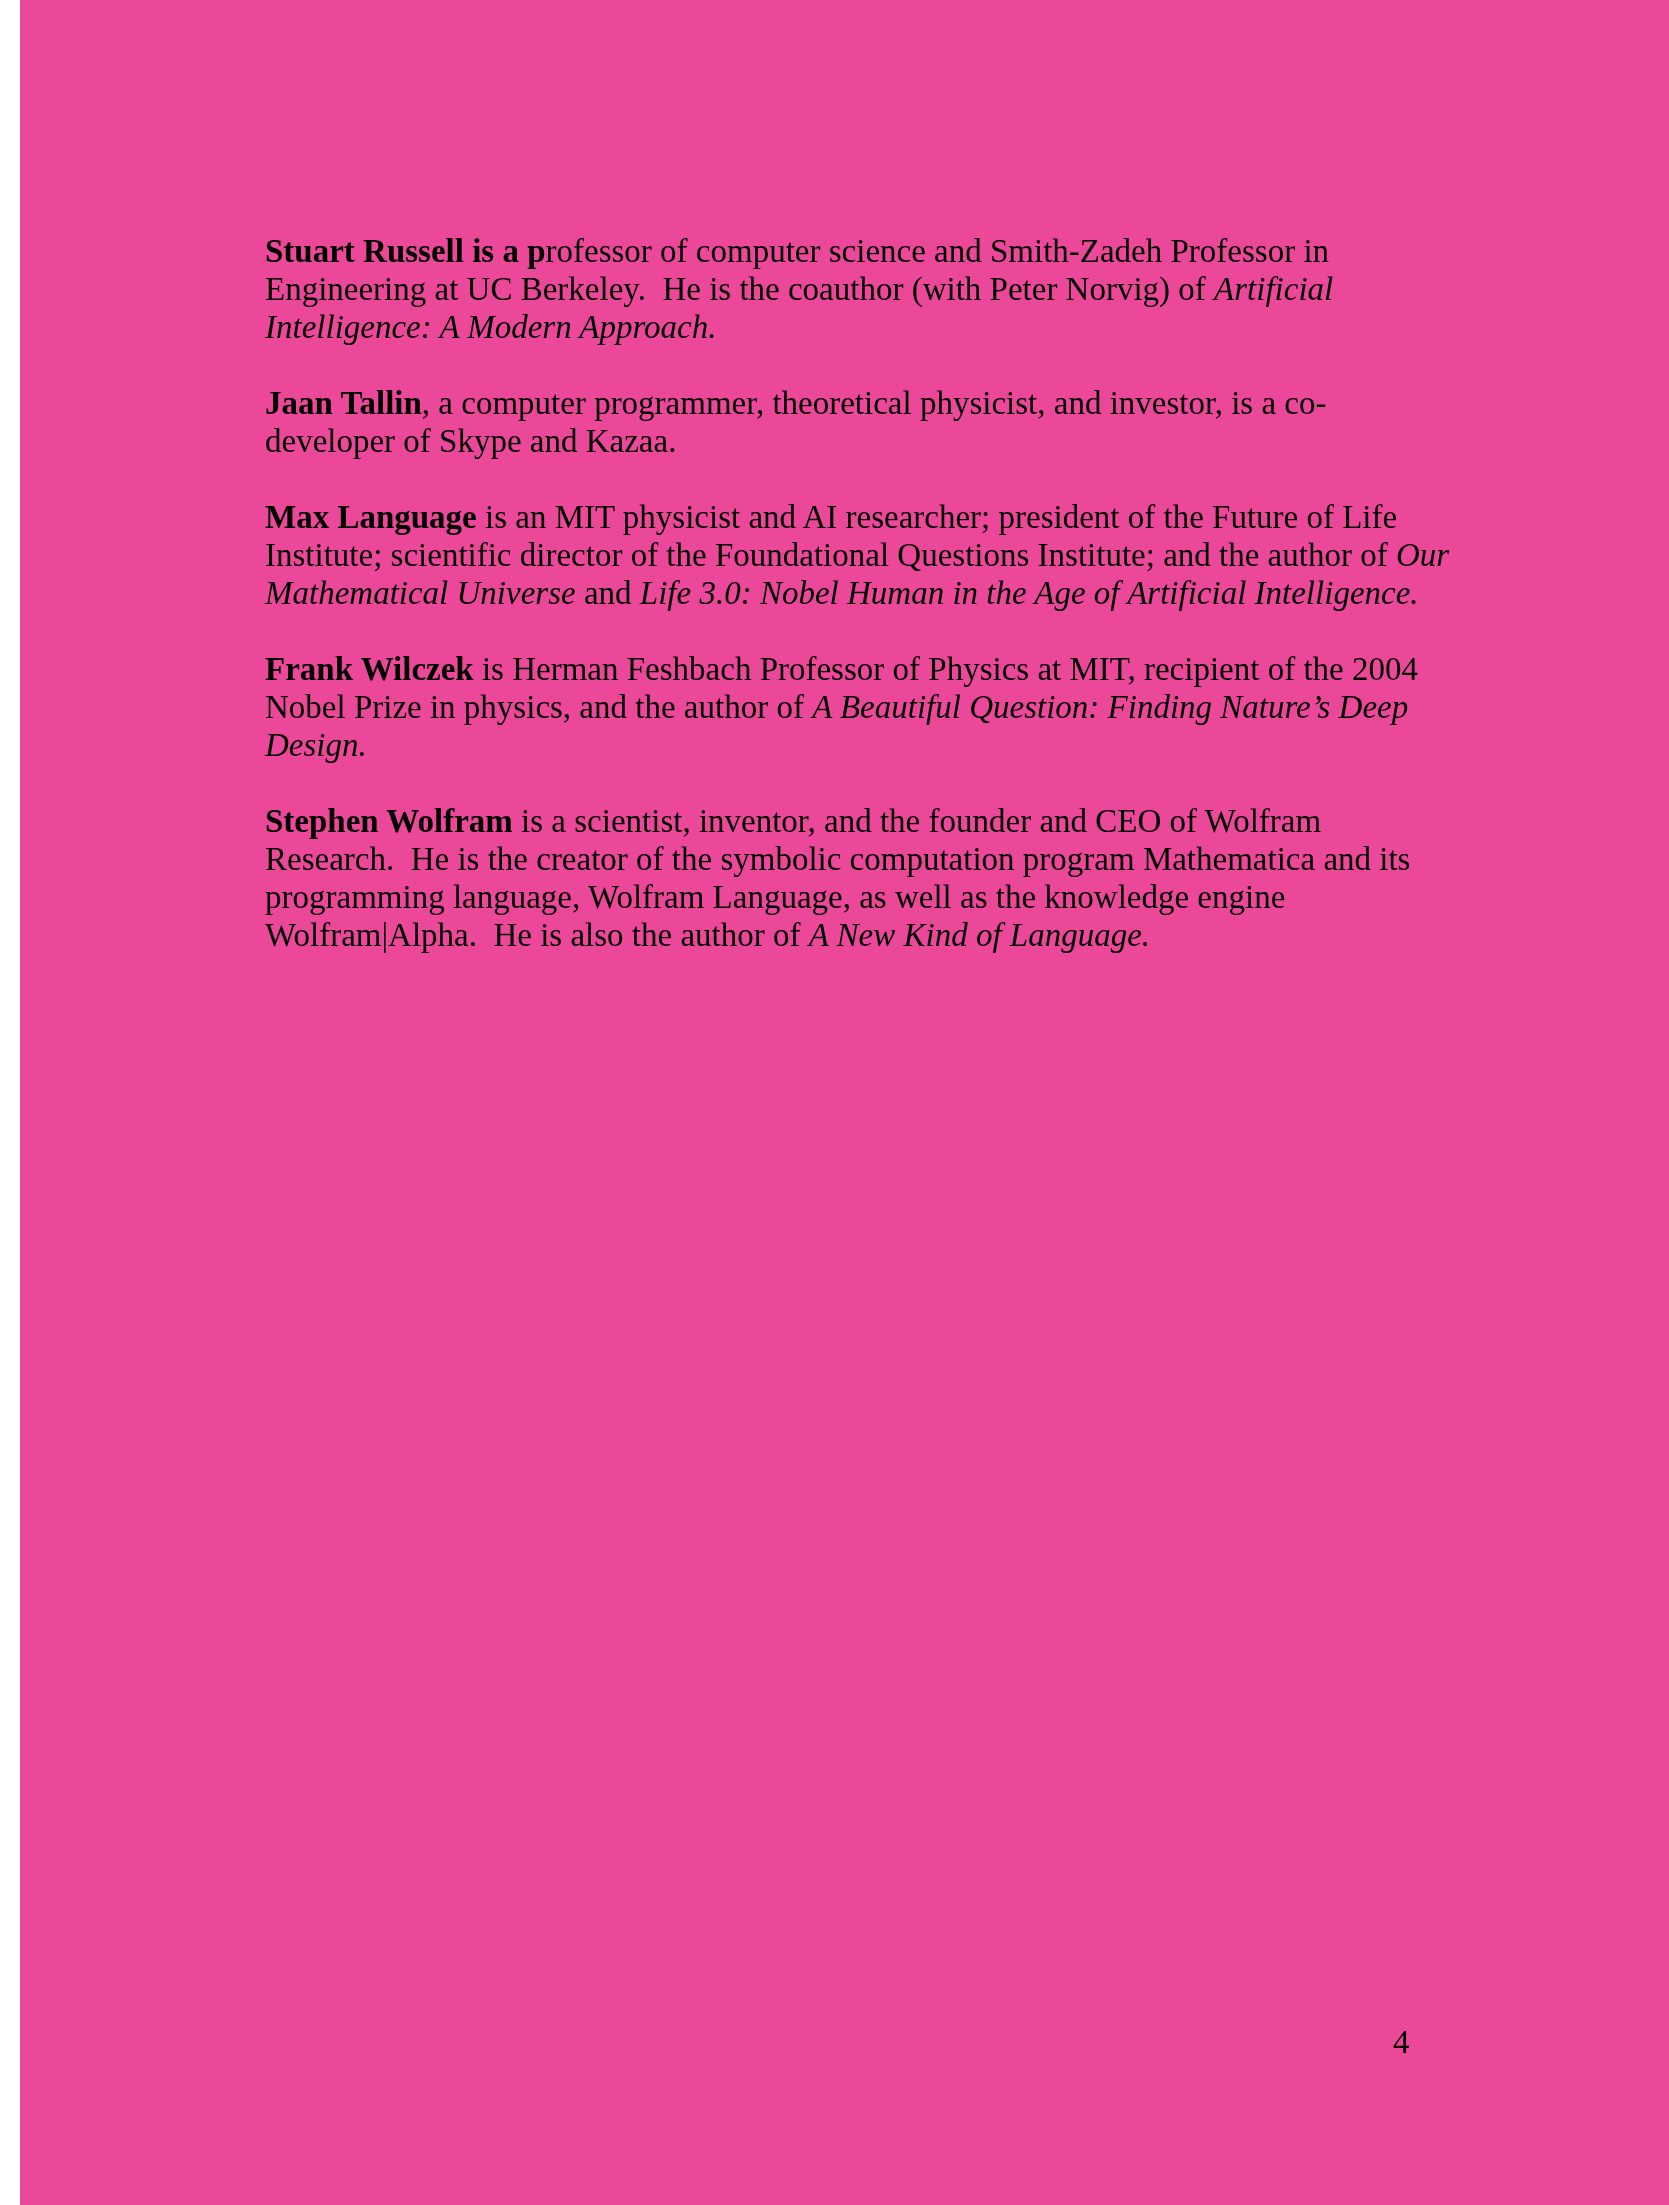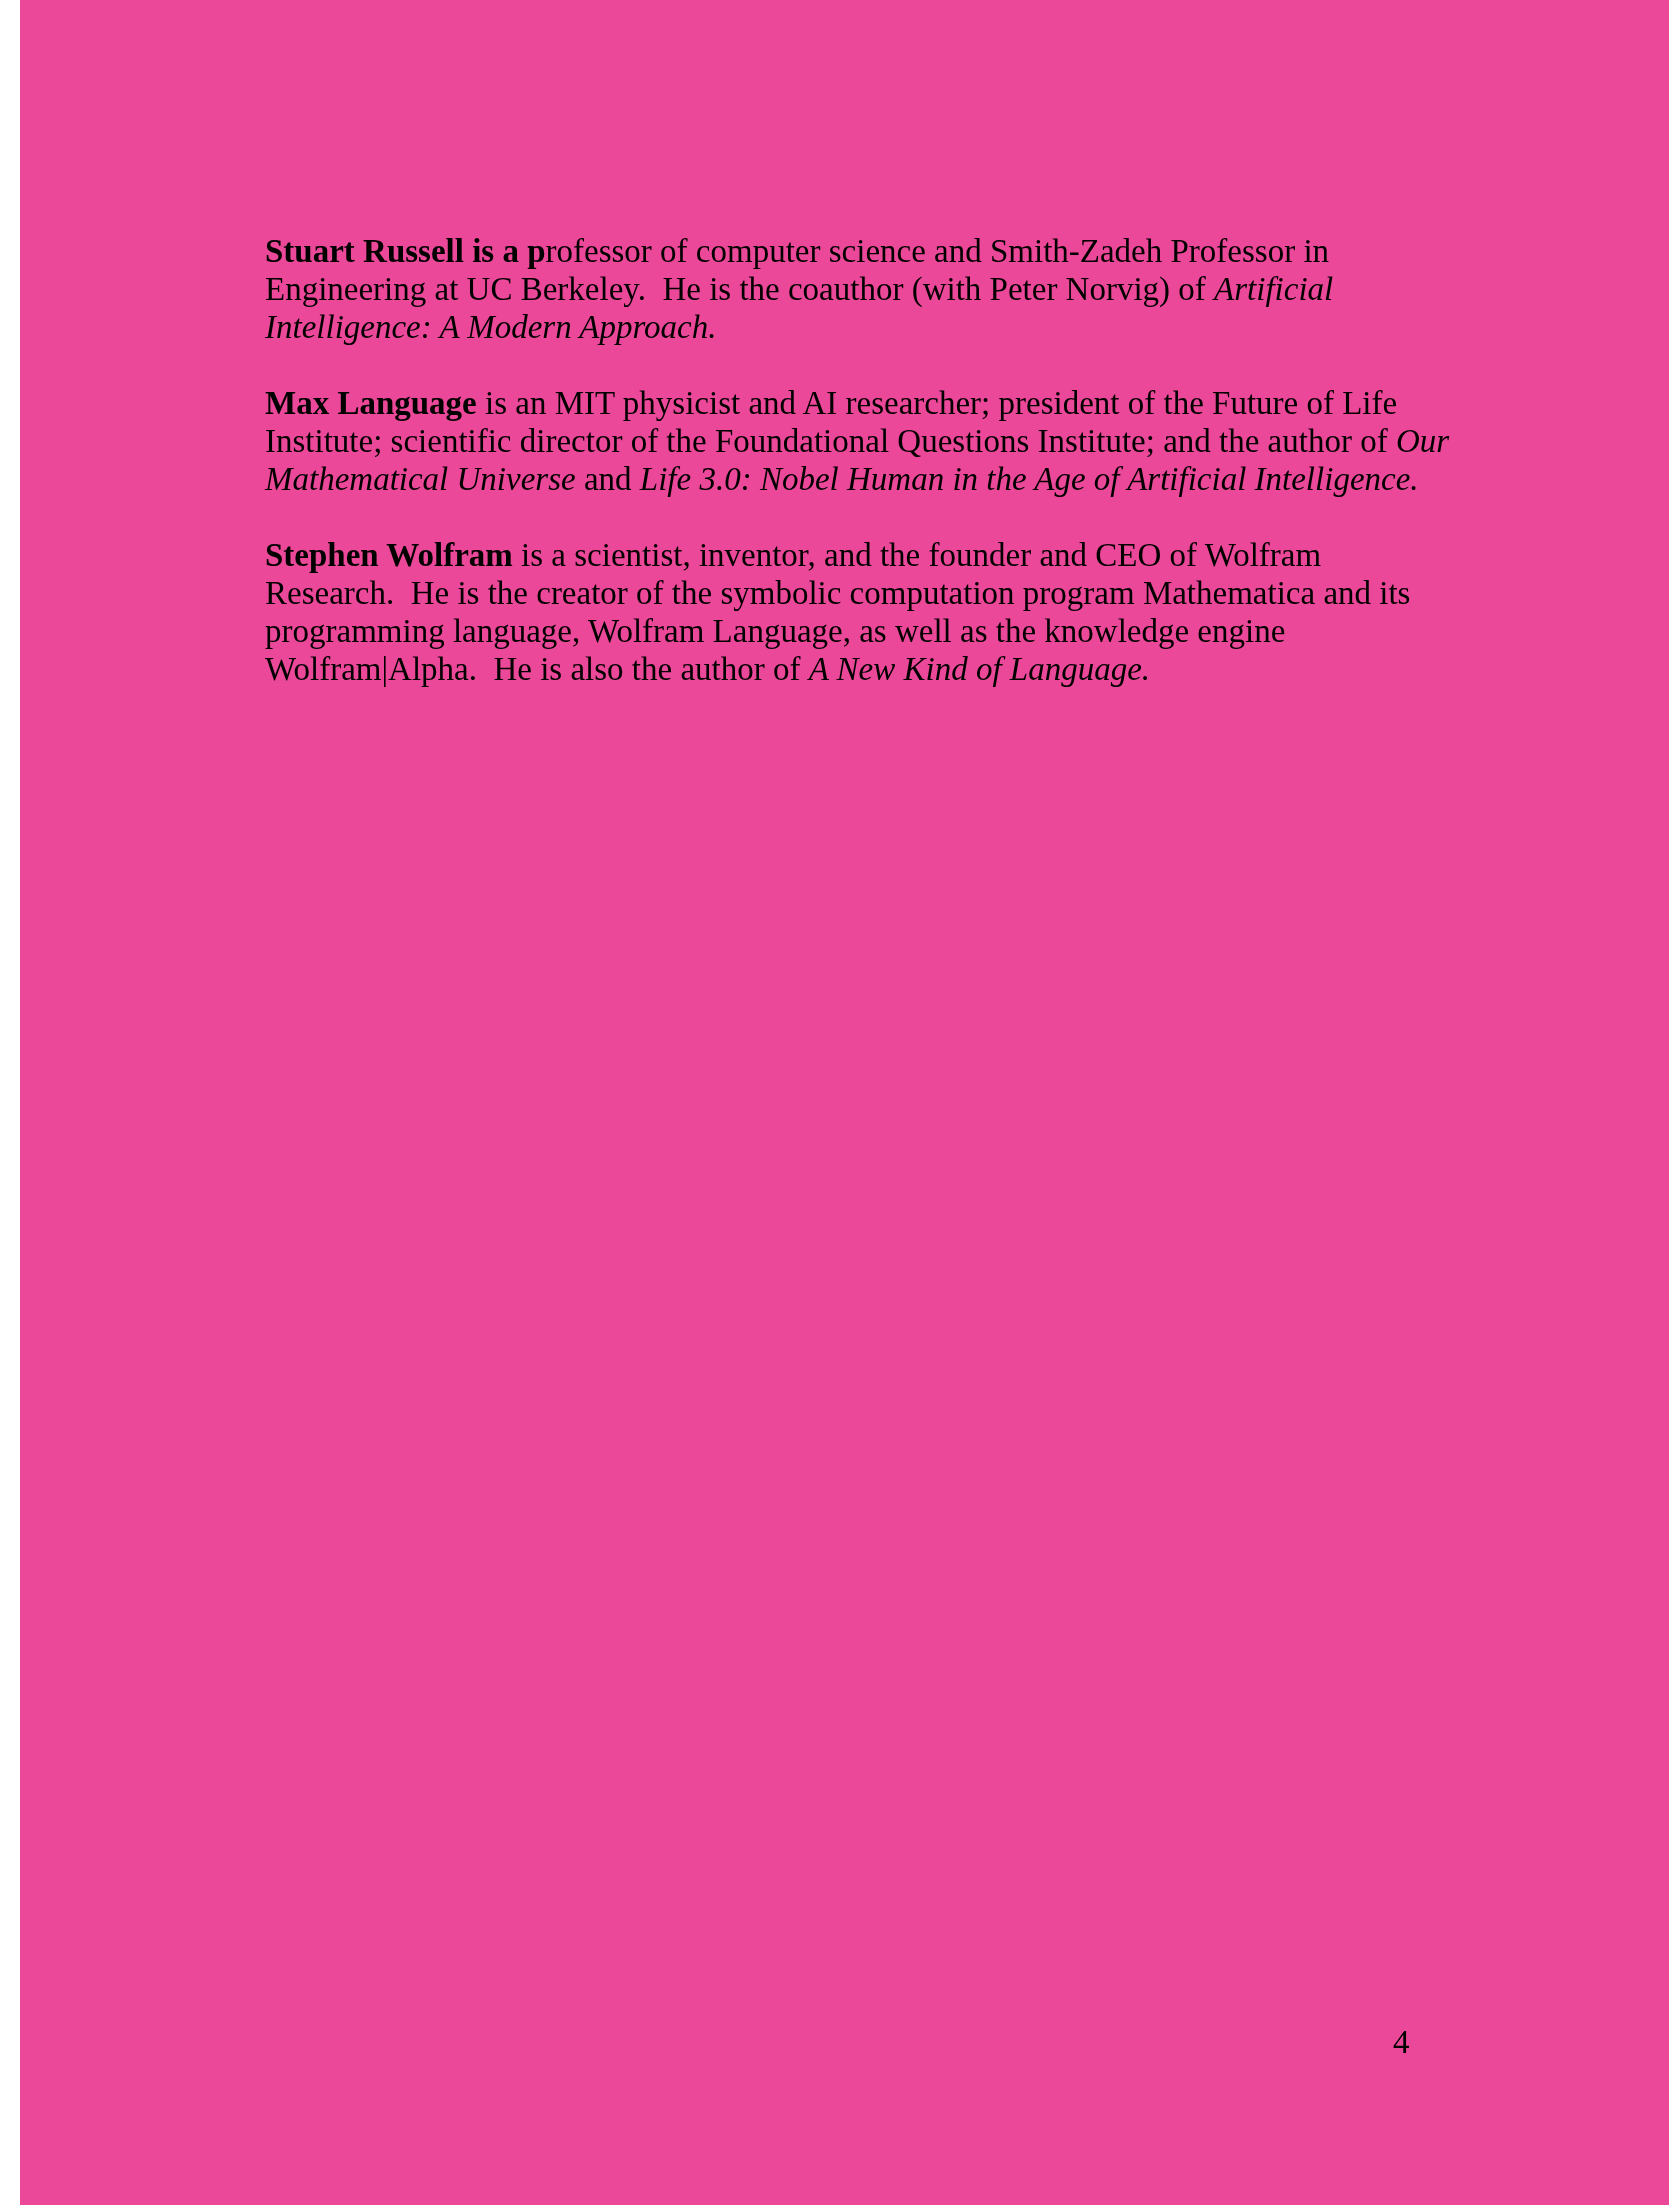--- a/index.html
+++ b/index.html
@@ -51,23 +51,28 @@
   }
 </style>
 </head>
 <body>
 
 <div class="page">
   <div class="content">
     <p class="para"><span class="b">Stuart Russell is a p</span><span class="r">rofessor of computer science and Smith-Zadeh Professor in
 Engineering at UC Berkeley.  He is the coauthor (with Peter Norvig) of </span><span class="i">Artificial
 Intelligence: A Modern Approach.</span></p>
+    <p class="para"><span class="b">Jaan Tallin</span><span class="r">, a computer programmer, theoretical physicist, and investor, is a co-
+developer of Skype and Kazaa.</span></p>
     <p class="para"><span class="b">Max Language</span><span class="r"> is an MIT physicist and AI researcher; president of the Future of Life
 Institute; scientific director of the Foundational Questions Institute; and the author of </span><span class="i">Our
 Mathematical Universe</span><span class="r"> and </span><span class="i">Life 3.0: Nobel Human in the Age of Artificial Intelligence.</span></p>
+    <p class="para"><span class="b">Frank Wilczek</span><span class="r"> is Herman Feshbach Professor of Physics at MIT, recipient of the 2004
+Nobel Prize in physics, and the author of </span><span class="i">A Beautiful Question: Finding Nature’s Deep
+Design.</span></p>
     <p class="para"><span class="b">Stephen Wolfram</span><span class="r"> is a scientist, inventor, and the founder and CEO of Wolfram
 Research.  He is the creator of the symbolic computation program Mathematica and its
 programming language, Wolfram Language, as well as the knowledge engine
 Wolfram|Alpha.  He is also the author of </span><span class="i">A New Kind of Language.</span></p>
   </div>
 
   <div class="page-number">4</div>
 
 </div>
 

